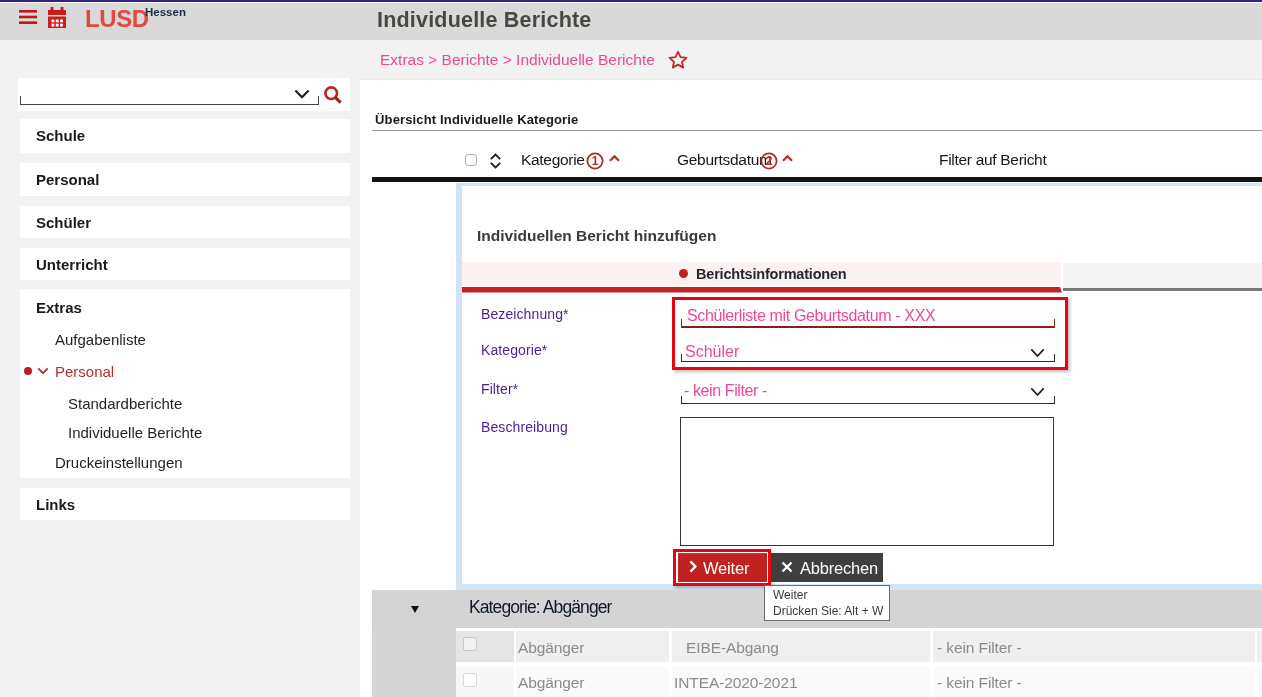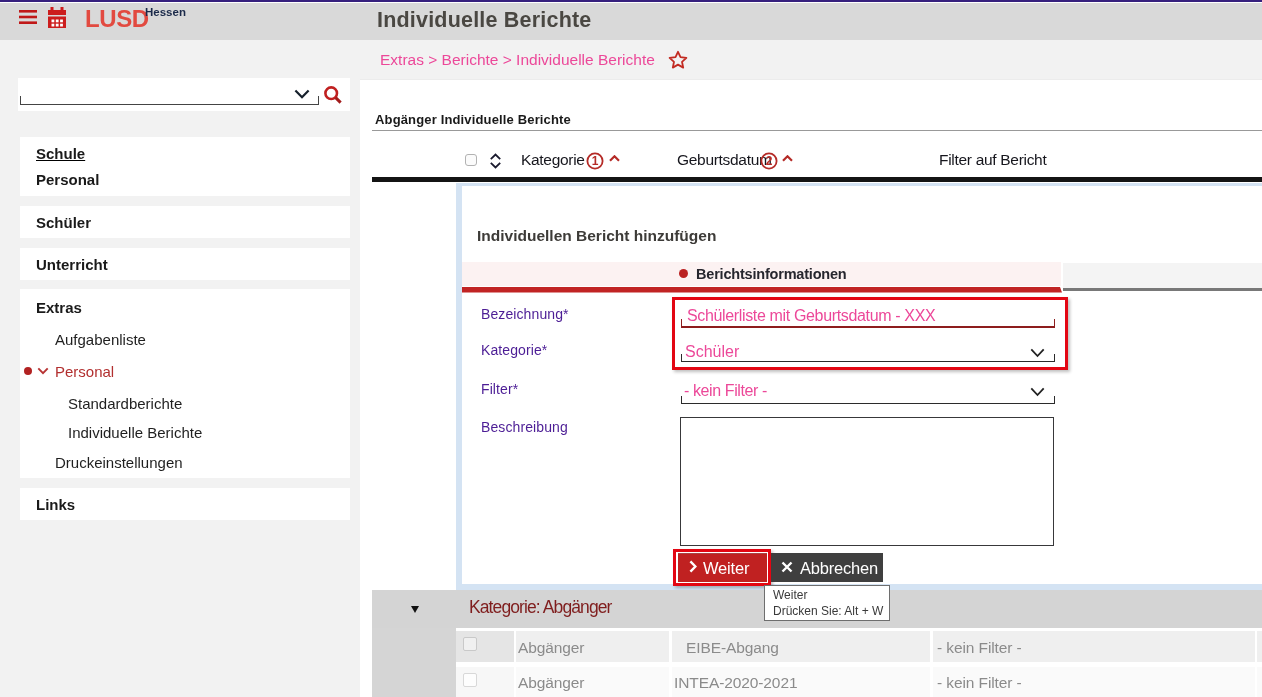--- a/index.html
+++ b/index.html
@@ -40,21 +40,21 @@
 #redbox1{left:672px;top:297px;width:390px;height:67px;border:3px solid #e30613;box-shadow:2px 2px 3px rgba(0,0,0,0.25);}
 #redbox2{left:673px;top:549px;width:92px;height:31px;border:3px solid #e30613;box-shadow:2px 2px 3px rgba(0,0,0,0.25);}
 #textarea{left:680px;top:417px;width:372px;height:127px;border:1px solid #38383a;background:#fff;}
 #btnweiter{left:678px;top:553px;width:89px;height:29px;background:#c02121;color:#fff;border-top:1.5px solid #a84444;box-sizing:border-box;}
 #btnabbr{left:771px;top:553px;width:112px;height:29px;background:#3f3f3f;color:#fff;}
 .btntext{font-size:16.5px;color:#fff;letter-spacing:-0.2px;}
 #tooltip{left:764px;top:585px;width:126px;height:36px;background:#fff;border:1px solid #6e6e6e;font-size:12px;color:#3a3a3a;line-height:15.5px;padding:2px 0 0 8px;box-sizing:border-box;white-space:nowrap;}
 
 #catrow{left:372px;top:590px;width:890px;height:38px;background:#d4d4d4;}
 #gutter{left:372px;top:628px;width:84px;height:69px;background:#d5d5d5;}
-#cattext{left:469px;top:597px;font-size:17.5px;color:#7f1d1d;letter-spacing:-0.9px;}
+#cattext{left:469px;top:597px;font-size:17.5px;color:#0f172a;letter-spacing:-0.9px;}
 #cattri{left:411px;top:606px;width:0;height:0;border-left:4.5px solid transparent;border-right:4.5px solid transparent;border-top:7px solid #111;}
 .rowtext{font-size:15.5px;color:#8b8b8b;letter-spacing:-0.1px;}
 .rcb{width:12px;height:12px;border:1px solid #c9c9c9;border-radius:2px;}
 </style>
 </head>
 <body>
 <div id="page">
   <div id="topline" class="abs"></div>
   <div id="header" class="abs"></div>
   <div id="sidebar" class="abs"></div>
@@ -89,21 +89,21 @@
   <div class="abs" style="left:18px;top:78px;width:332px;height:33px;background:#fff;"></div>
   <div class="abs" style="left:20px;top:96px;width:297px;height:8px;border-left:1px solid #444;border-right:1px solid #444;border-bottom:1px solid #444;"></div>
   <svg class="abs" style="left:294px;top:89px;" width="16" height="10" viewBox="0 0 16 10">
     <path d="M1.4 1.4 L8 8.2 L14.6 1.4" fill="none" stroke="#16202c" stroke-width="2.2"></path>
   </svg>
   <svg class="abs" style="left:323px;top:85px;" width="20" height="20" viewBox="0 0 20 20">
     <circle cx="8.2" cy="8.2" r="5.8" fill="none" stroke="#c02020" stroke-width="2.6"></circle>
     <line x1="12.6" y1="12.6" x2="17.6" y2="17.6" stroke="#a21c1c" stroke-width="3"></line>
   </svg>
 
-  <div class="menubox abs" style="top:137px;height:34px;text-decoration:underline;">
+  <div class="menubox abs" style="top:119px;height:34px;">
       <div class="mtext" style="margin:8px 0 0 16px;">Schule</div>
     </div>
   <div class="menubox abs" style="top:163px;height:33px;">
       <div class="mtext" style="margin:8px 0 0 16px;">Personal</div>
     </div>
   <div class="menubox abs" style="top:206px;height:32px;">
       <div class="mtext" style="margin:8px 0 0 16px;">Schüler</div>
     </div>
   <div class="menubox abs" style="top:248px;height:32px;">
       <div class="mtext" style="margin:8px 0 0 16px;">Unterricht</div>
@@ -116,21 +116,21 @@
     <path d="M1.3 1.3 L6 6.2 L10.7 1.3" fill="none" stroke="#b73333" stroke-width="1.9"></path>
   </svg>
   <div class="mitem abs" style="left:55px;top:363px;color:#b22f2f;">Personal</div>
   <div class="mitem abs" style="left:68px;top:395px;">Standardberichte</div>
   <div class="mitem abs" style="left:68px;top:424px;">Individuelle Berichte</div>
   <div class="mitem abs" style="left:55px;top:454px;">Druckeinstellungen</div>
   <div class="menubox abs" style="top:488px;height:32px;">
       <div class="mtext" style="margin:8px 0 0 16px;">Links</div>
     </div>
 
-  <div id="uebersicht" class="abs">Abgänger Individuelle Berichte</div>
+  <div id="uebersicht" class="abs">Übersicht Individuelle Kategorie</div>
   <div id="uline1" class="abs"></div>
   <div class="hcb abs" style="left:465px;top:154px;"></div>
   <svg class="abs" style="left:489px;top:153px;" width="13" height="16" viewBox="0 0 13 16">
     <path d="M1.8 6.2 L6.5 1.6 L11.2 6.2" fill="none" stroke="#1a1a2e" stroke-width="1.8"></path>
     <path d="M1.8 9.8 L6.5 14.4 L11.2 9.8" fill="none" stroke="#1a1a2e" stroke-width="1.8"></path>
   </svg>
   <div class="htext abs" style="left:521px;top:151px;">Kategorie</div>
   <svg class="abs" style="left:586px;top:152px;" width="18" height="18" viewBox="0 0 18 18">
     <circle cx="9" cy="9" r="7.6" fill="none" stroke="#b52b27" stroke-width="1.8"></circle>
     <text x="9" y="13.2" font-size="12" font-weight="bold" fill="#b52b27" text-anchor="middle" font-family="Liberation Sans">1</text>

